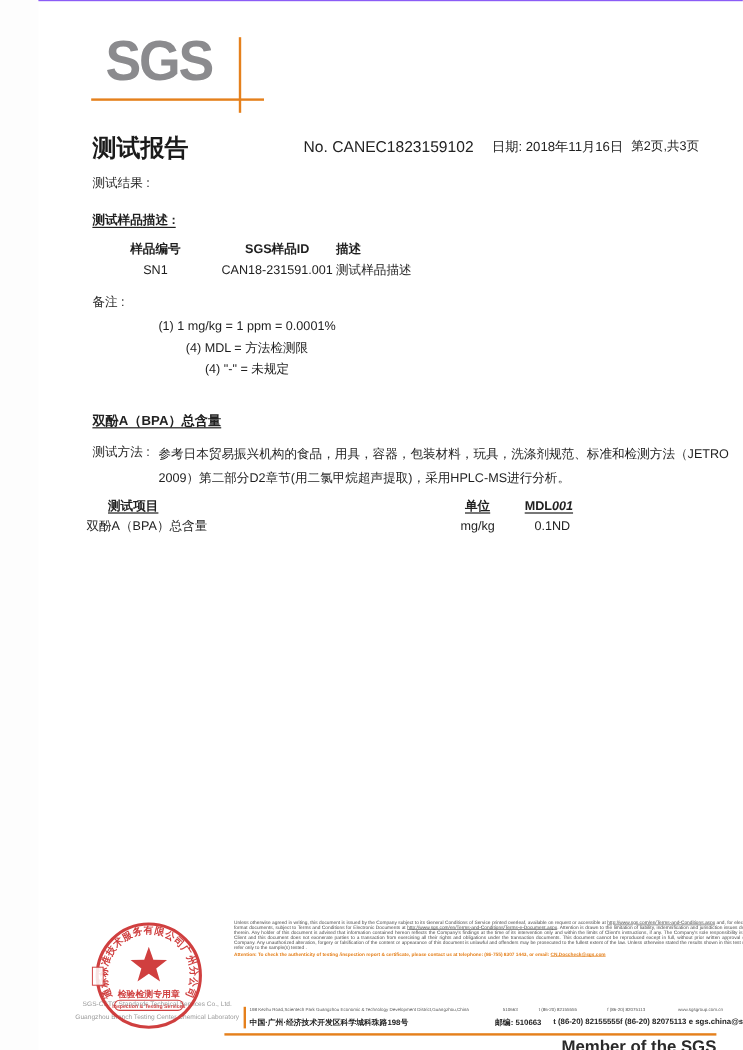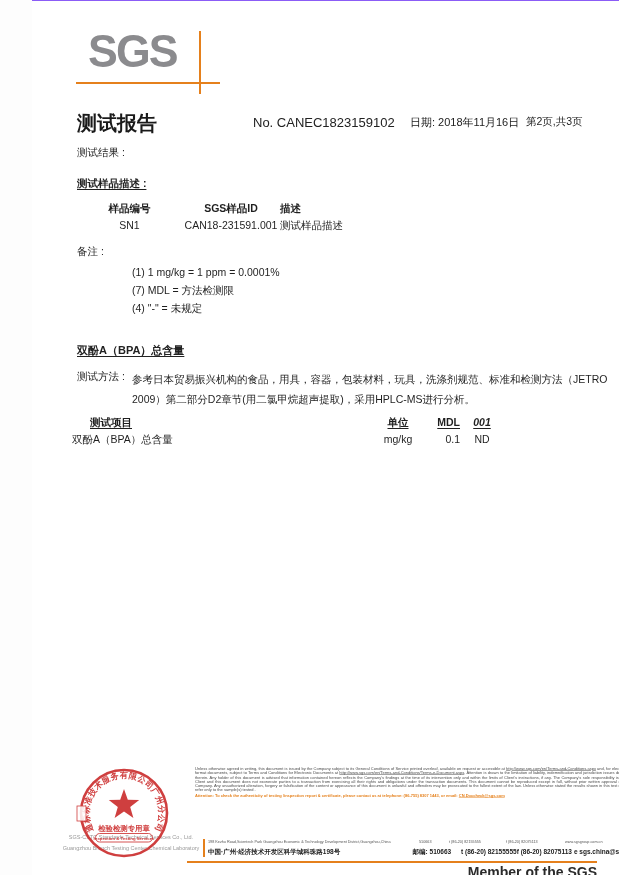--- a/index.html
+++ b/index.html
@@ -30,33 +30,33 @@
   .lbl-sampledesc { left:45px; top:176px; font-weight:bold; text-decoration:underline; text-underline-offset:2px; }
 
   .sample-table { left:45px; top:199px; }
   .s-row { display:flex; line-height:17px; }
   .s-head { font-weight:bold; }
   .s-c1 { width:105px; text-align:center; }
   .s-c2 { width:98px; text-align:center; }
   .s-c3 { text-align:center; }
 
   .lbl-notes { left:45px; top:244px; }
-  .notes { left:100px; top:262px; line-height:18px; }
+  .notes { left:100px; top:262px; line-height:18px;text-align:center; }
 
   .bpa-heading { left:45px; top:342px; font-size:11px; font-weight:bold; text-decoration:underline; text-underline-offset:2px; }
   .lbl-method { left:45px; top:369px; }
   .method-text { left:100px; top:369px; width:480px; line-height:19.5px; }
 
   .result-table { left:40px; top:413px; width:436px; }
   .r-row { display:flex; line-height:16.5px; }
   .r-c1 { width:300px; }
   .r-head .r-c1 { padding-left:18px; box-sizing:border-box; }
   .r-c2 { width:52px; text-align:center; }
   .r-c3 { width:36px; text-align:right; }
-  .r-c4 { width:44px; text-align:center; }
+  .r-c4 { width:44px; }
   .u { text-decoration:underline; text-underline-offset:2px; }
   .r-head { font-weight:bold; }
   .it { font-style:italic; }
 
   
   .company-outer { left:26px; top:830px; width:146px; height:24px; }
   .company { width:292px; transform:scale(0.5); transform-origin:0 0;
     font-size:11px; line-height:22px; color:#9a9a9a; text-align:center; white-space:nowrap; }
 
   .stamp-svg { left:38px; top:764px; width:108px; height:100px; opacity:0.92; }
@@ -108,21 +108,21 @@
     <div class="s-row">
       <span class="s-c1">SN1</span>
       <span class="s-c2">CAN18-231591.001</span>
       <span class="s-c3">测试样品描述</span>
     </div>
   </div>
 
   <div class="abs t lbl-notes">备注 :</div>
   <div class="abs t notes">
     <div>(1) 1 mg/kg = 1 ppm = 0.0001%</div>
-    <div>(7) MDL = 方法检测限</div>
+    <div>(4) MDL = 方法检测限</div>
     <div>(4) "-" = 未规定</div>
   </div>
 
   <div class="abs bpa-heading">双酚A（BPA）总含量</div>
   <div class="abs t lbl-method">测试方法 :</div>
   <div class="abs t method-text">参考日本贸易振兴机构的食品，用具，容器，包装材料，玩具，洗涤剂规范、标准和检测方法（JETRO 2009）第二部分D2章节(用二氯甲烷超声提取)，采用HPLC-MS进行分析。</div>
 
   <div class="abs t result-table">
     <div class="r-row r-head">
       <span class="r-c1"><span class="u">测试项目</span></span>

